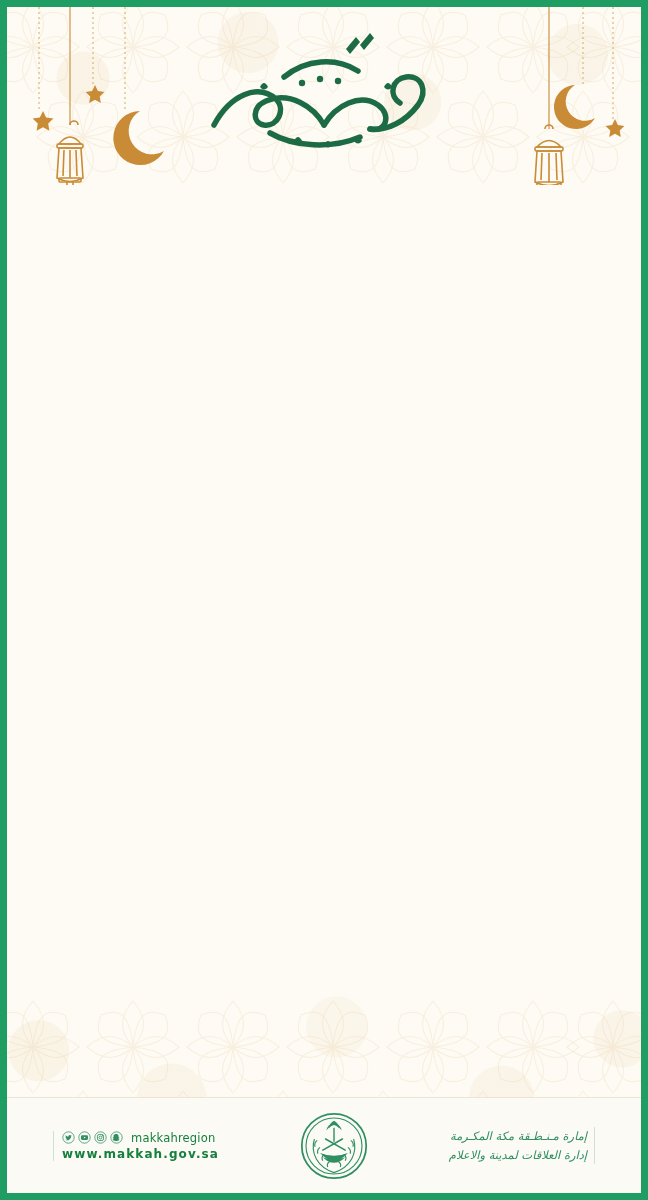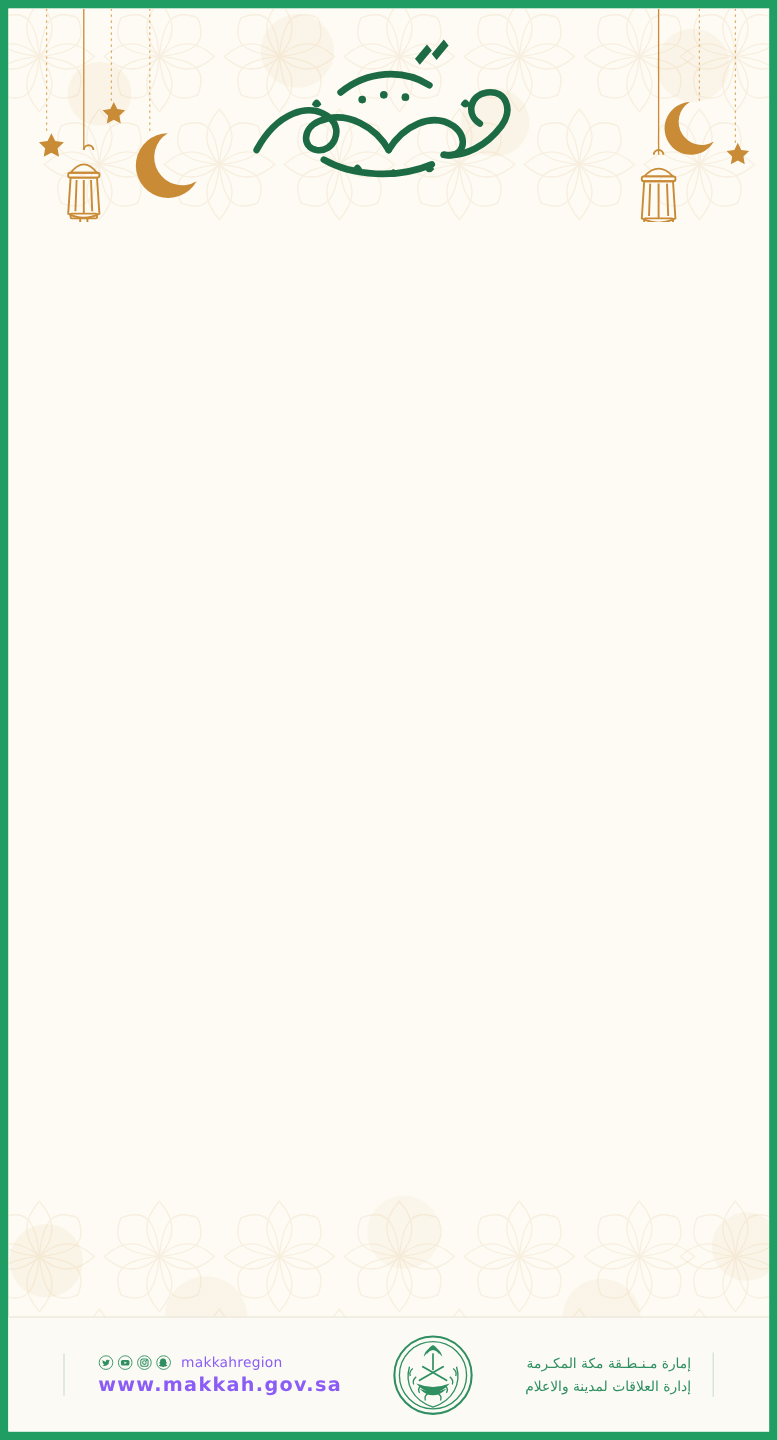--- a/index.html
+++ b/index.html
@@ -153,44 +153,45 @@
     justify-content: space-between;
     padding: 0 46px;
     direction: rtl;
   }
   .footer-ar {
     color: #2f8f61;
     font-size: 11.5px;
     line-height: 1.65;
     text-align: right;
     border-right: 1px solid #cfe0d5;
-    padding-right: 18px;
+    padding-right: 7px;
     direction: rtl;
+    font-style: italic;
   }
   .footer-emblem { width: 70px; height: 70px; }
   .footer-social {
-    color: #8b5cf6;
+    color: #15803d;
     direction: ltr;
     text-align: left;
     border-left: 1px solid #cfe0d5;
-    padding-left: 28px;
+    padding-left: 8px;
   }
   .social-row {
     display: flex;
     align-items: center;
     gap: 3px;
     margin-bottom: 2px;
   }
   .social-row .handle {
     font-size: 11.5px;
     margin-left: 5px;
     letter-spacing: .2px;
   }
   .site {
-    font-size: 16px;
+    font-size: 12px;
     letter-spacing: 1.1px;
     font-weight: bold;
   }
   .sic { width: 13px; height: 13px; }
 </style>
 </head>
 <body>
 
 <div class="page">
 

